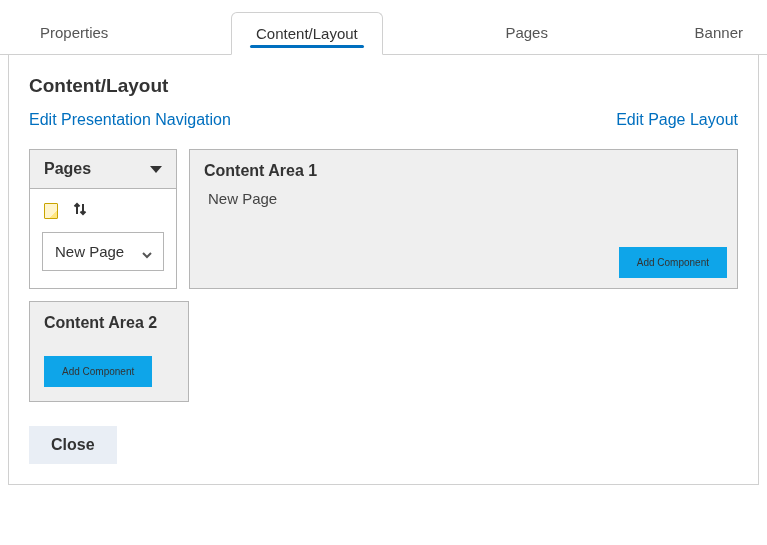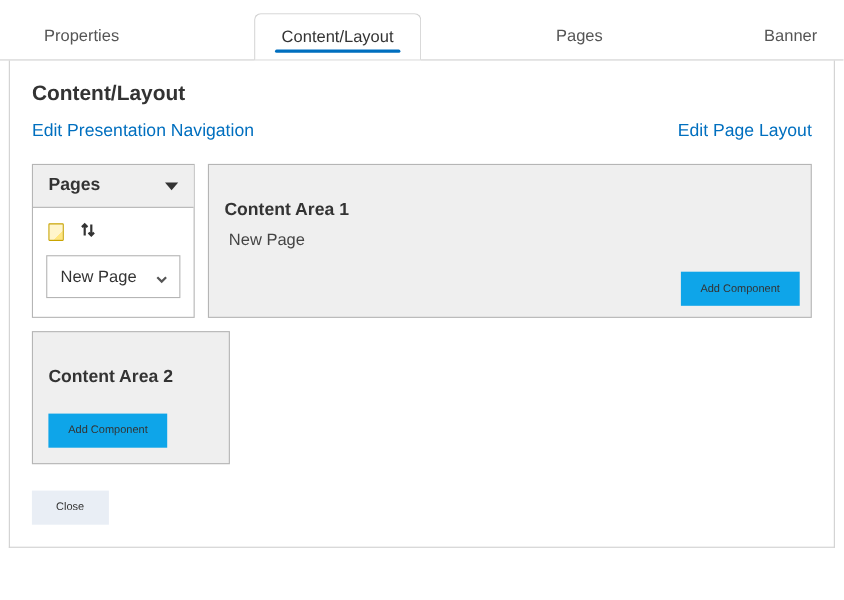--- a/index.html
+++ b/index.html
@@ -151,56 +151,55 @@
       border: 1px solid #b5b5b5;
       background: #efefef;
       padding: 12px 14px 14px 14px;
       position: relative;
       min-height: 140px;
     }
     .content-area-title {
       font-size: 16px;
       font-weight: 700;
       margin-bottom: 10px;
-      margin-top: 20px;
     }
     .content-area-body {
       font-size: 15px;
       color: #444;
       padding-left: 4px;
     }
     .add-component-btn {
       background: #0ea5e9;
       border: none;
       color: #333;
       font-size: 10px;
       padding: 10px 18px;
       cursor: pointer;
     }
     .content-area-1 .add-component-btn {
       position: absolute;
       right: 10px;
       bottom: 10px;
     }
     .content-area-2 {
-      width: 180px;
+      width: 160px;
       border: 1px solid #b5b5b5;
       background: #efefef;
       padding: 12px 14px 14px 14px;
       margin-bottom: 24px;
     }
     .content-area-2 .add-component-btn {
       margin-top: 14px;
     }
     .close-btn {
       background: #e9eef5;
       border: none;
       color: #333;
-      font-size: 10px;
-      font-weight: 400;
+      font-size: 16px;
+      font-weight: 700;
       padding: 10px 22px;
       cursor: pointer;
     }
   </style>
 </head>
 <body>
 
 <div class="tabs">
   <div class="tab">Properties</div>
   <div class="tab active">Content/Layout</div>

